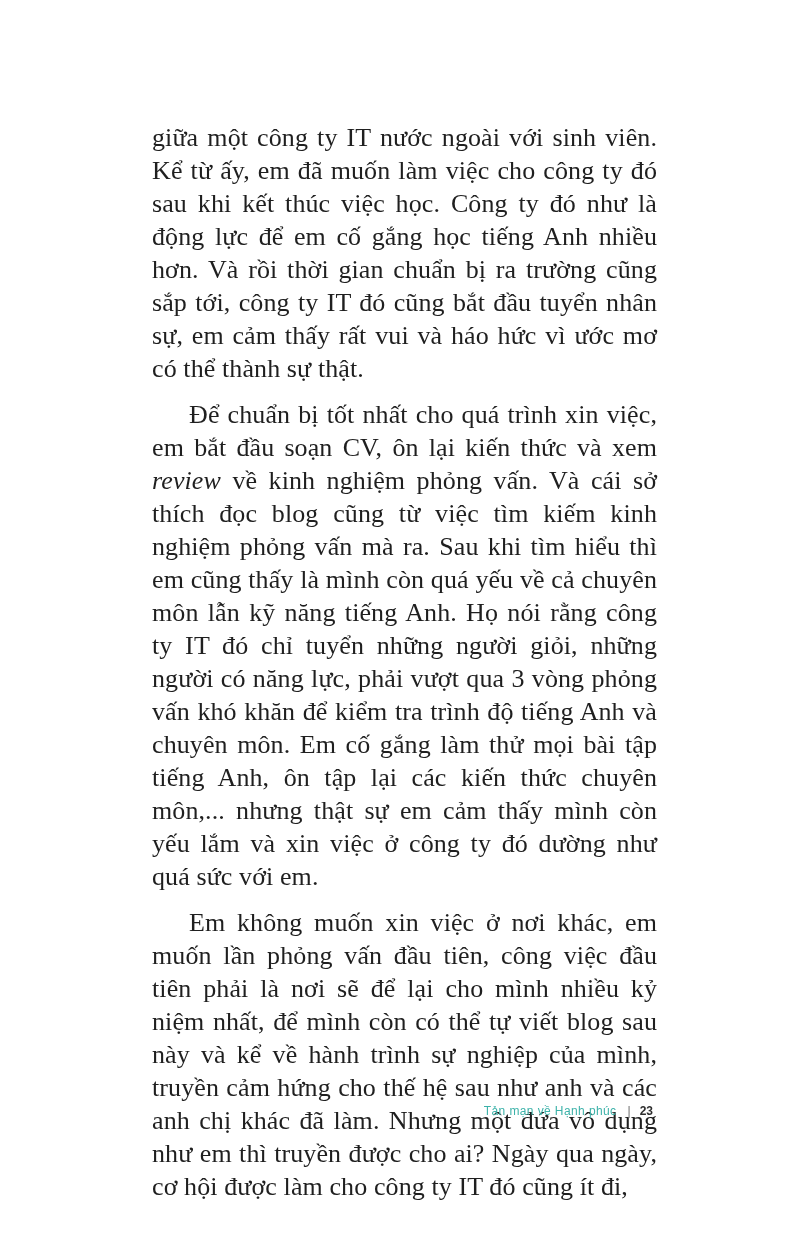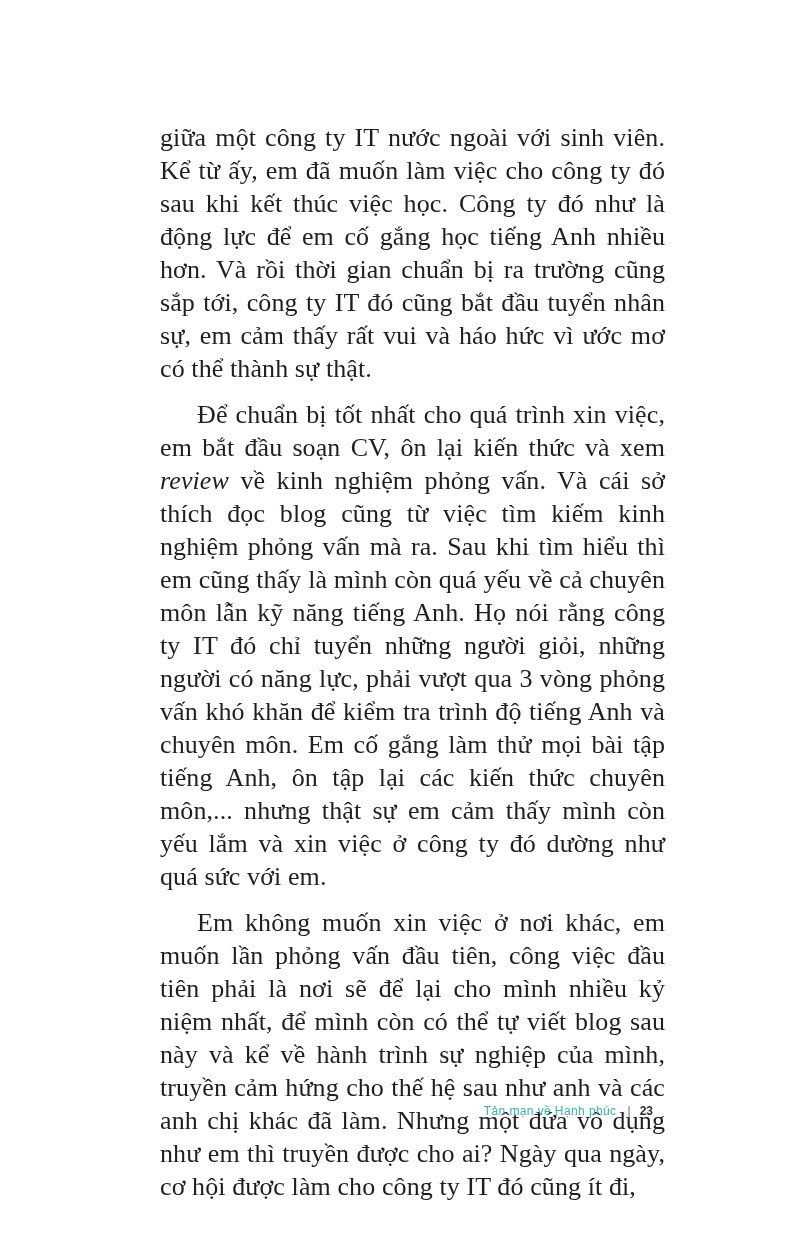--- a/index.html
+++ b/index.html
@@ -10,21 +10,21 @@
   .page {
     position: relative;
     width: 785px;
     height: 1246px;
     background: #ffffff;
     overflow: hidden;
     font-family: "Liberation Serif", serif;
   }
   .text-block {
     position: absolute;
-    left: 160px;
+    left: 152px;
     top: 121px;
     width: 505px;
   }
   p.body-par {
     margin: 0 0 13px 0;
     font-family: "Liberation Serif", serif;
     font-size: 26px;
     line-height: 33px;
     color: #1f1f1f;
     text-align: justify;

